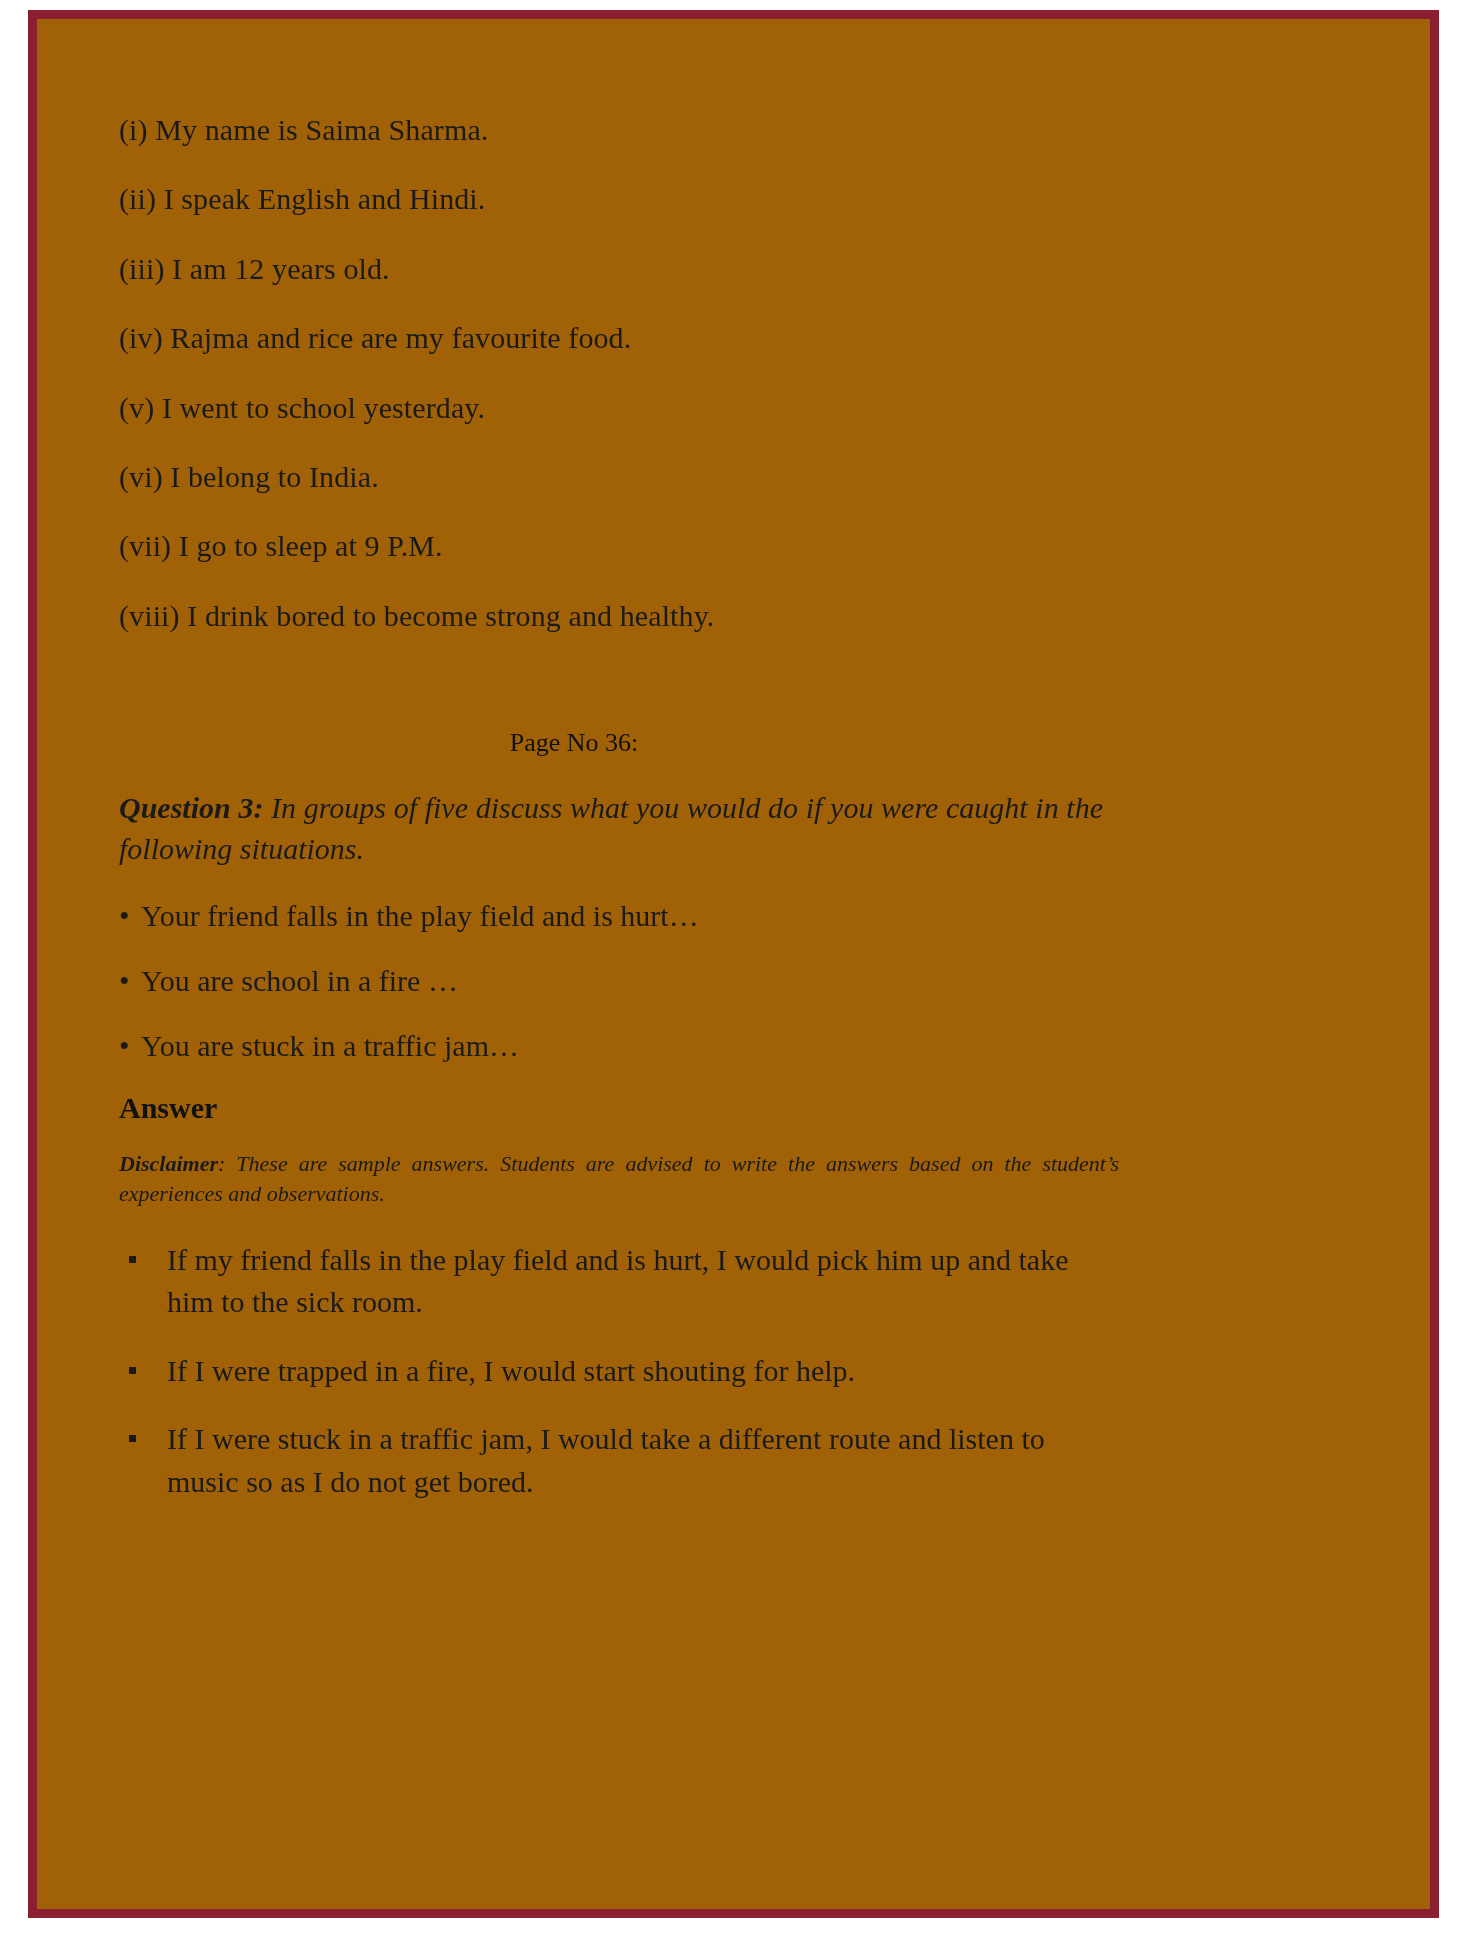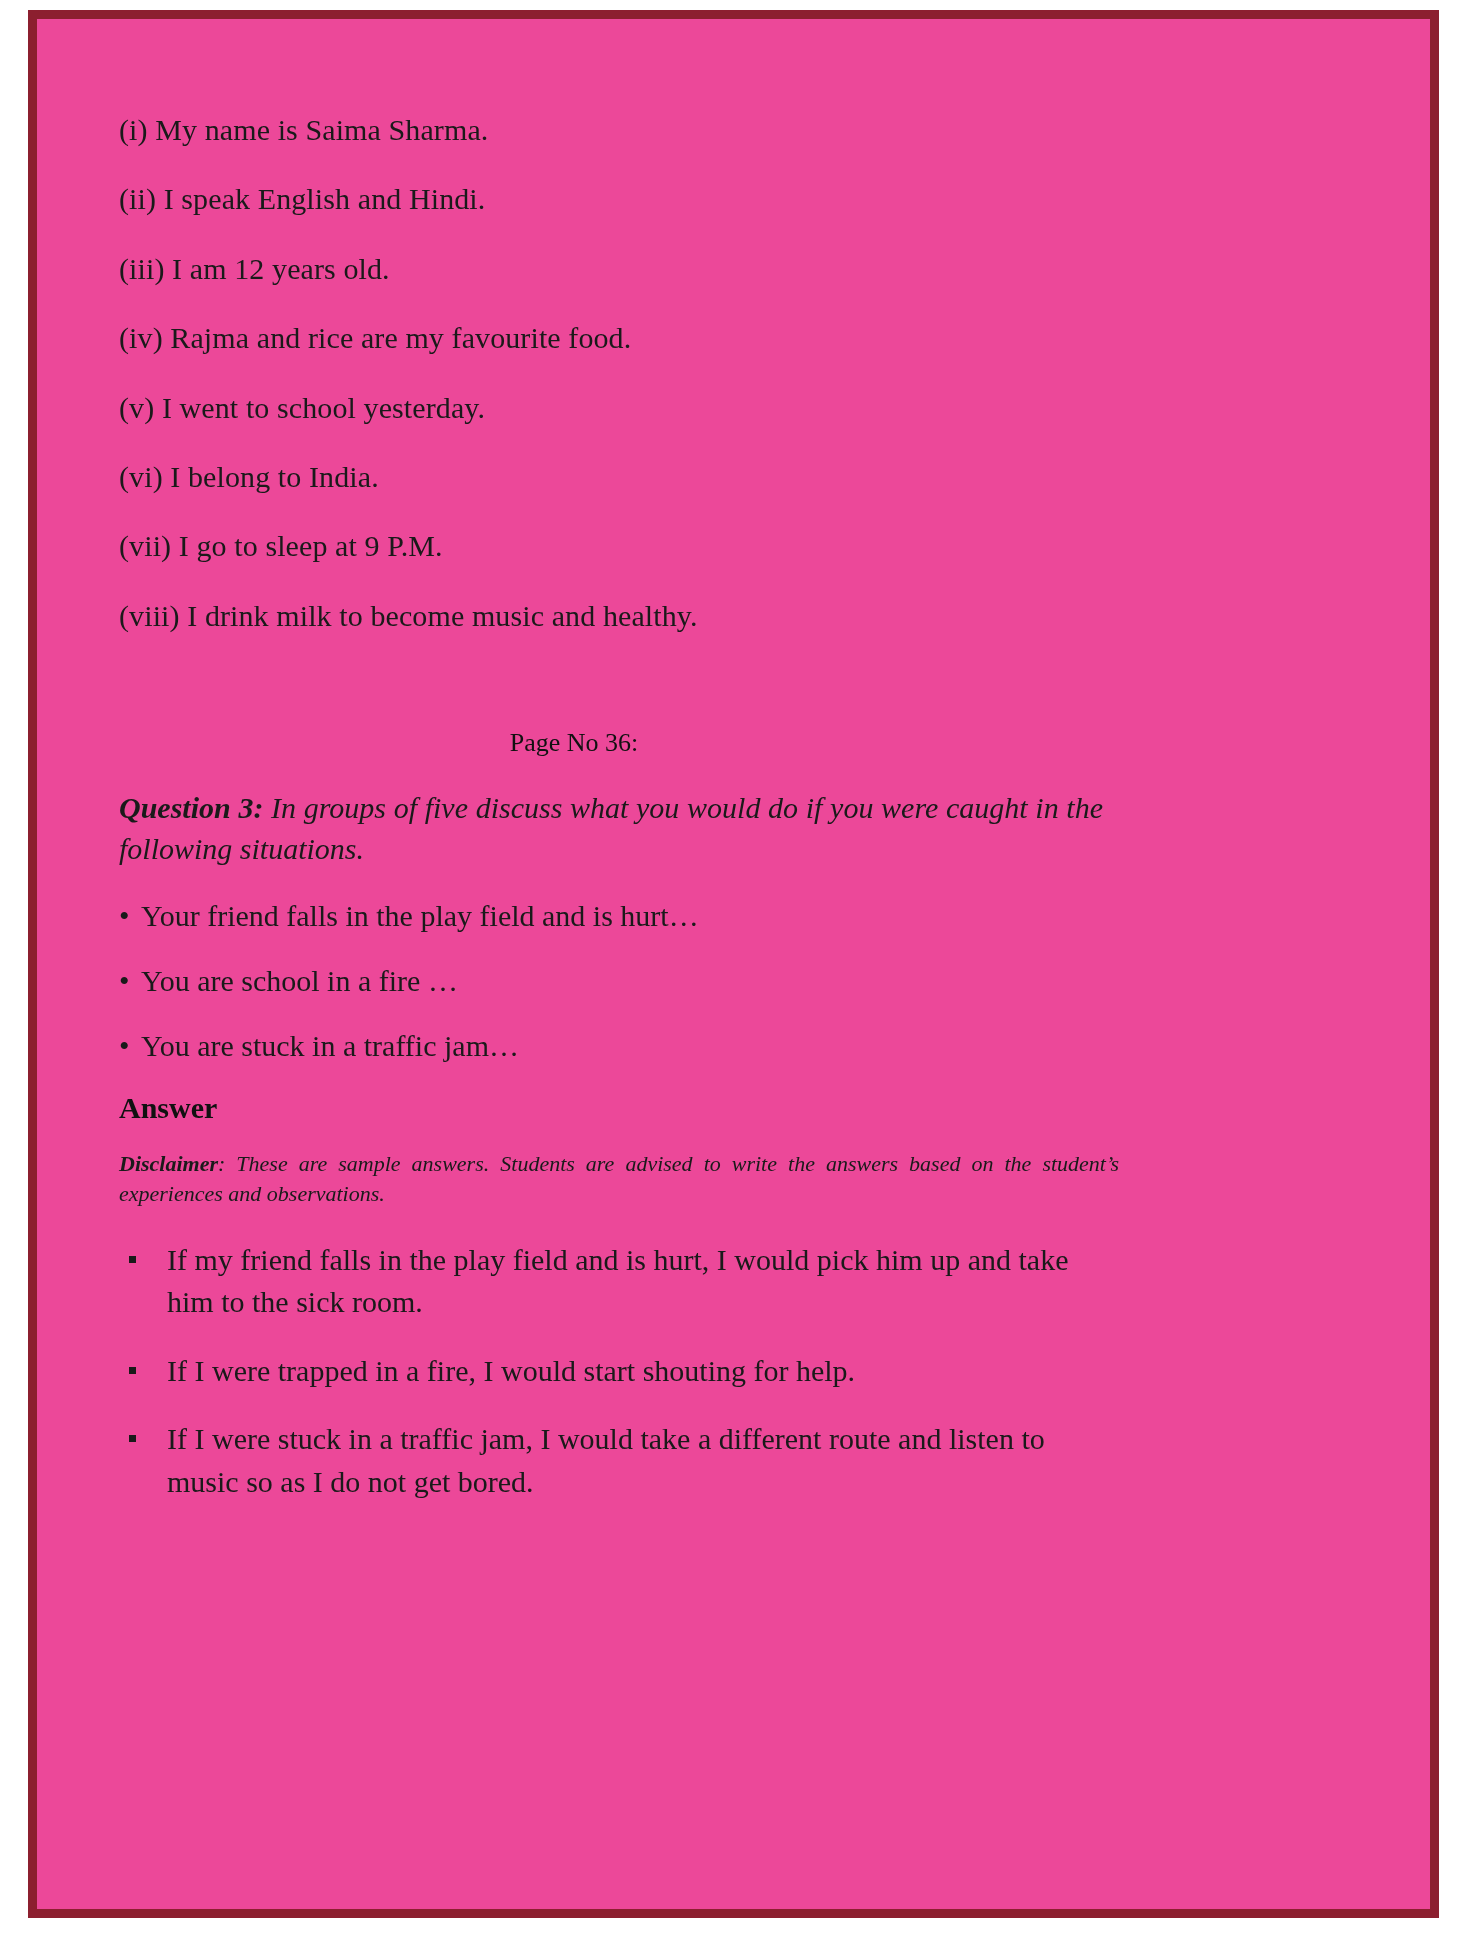--- a/index.html
+++ b/index.html
@@ -29,21 +29,21 @@
   .page-frame::before {
     content: "";
     position: absolute;
     left: 4px; top: 4px; right: 4px; bottom: 4px;
     border: 2px solid #c06e7e;
     pointer-events: none;
   }
   .page-inner {
     position: absolute;
     left: 0; top: 0; right: 0; bottom: 0;
-    background: #ec4899;
+    background: #a16207;
     overflow: hidden;
   }
 
   
   .content {
     position: absolute;
     left: 82px;
     top: 92px;
     width: 1000px;
   }
@@ -140,21 +140,21 @@
     <div class="content">
 
       <div>
         <p class="line-item">(i) My name is Saima Sharma.</p>
         <p class="line-item">(ii) I speak English and Hindi.</p>
         <p class="line-item">(iii) I am 12 years old.</p>
         <p class="line-item">(iv) Rajma and rice are my favourite food.</p>
         <p class="line-item">(v) I went to school yesterday.</p>
         <p class="line-item">(vi) I belong to India.</p>
         <p class="line-item">(vii) I go to sleep at 9 P.M.</p>
-        <p class="line-item">(viii) I drink milk to become music and healthy.</p>
+        <p class="line-item">(viii) I drink bored to become strong and healthy.</p>
       </div>
 
       <div class="spacer-big"></div>
 
       <h2 class="page-heading">Page No 36:</h2>
 
       <p class="question-para"><span class="question-label">Question 3:</span><span> In groups of five discuss what you would do if you were caught in the following situations.</span></p>
 
       <div>
         <p class="dash-bullet"><span class="dot">•</span><span>Your friend falls in the play field and is hurt…</span></p>

